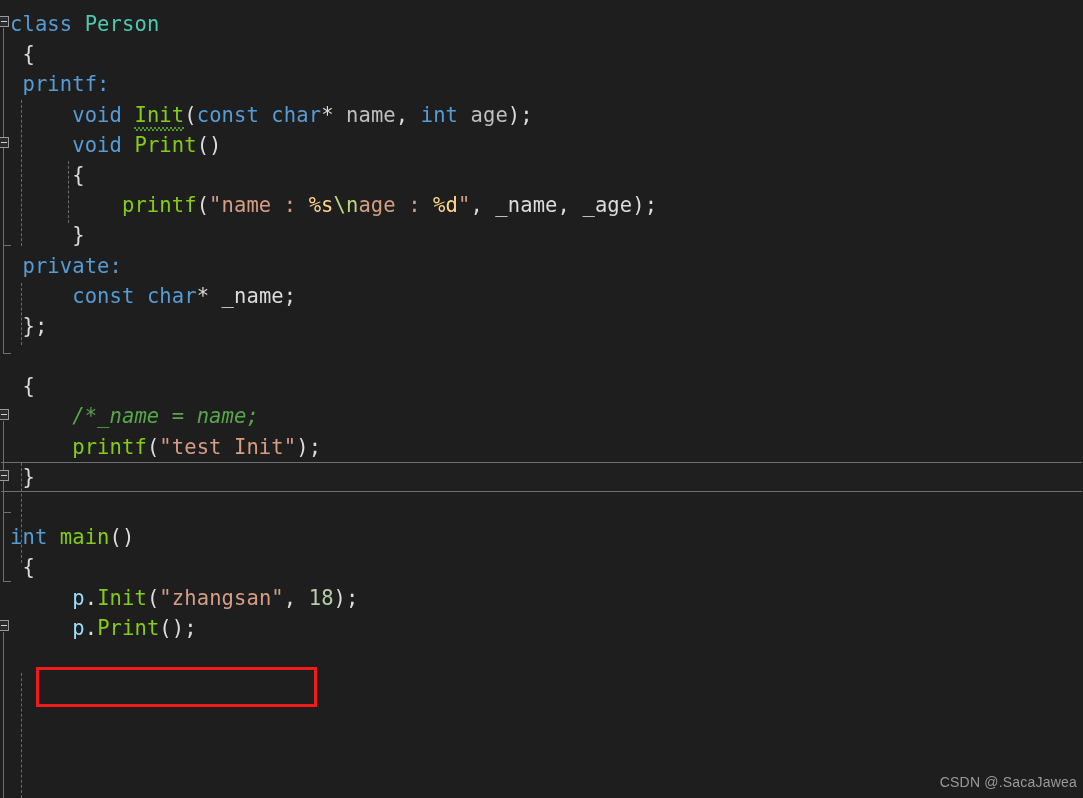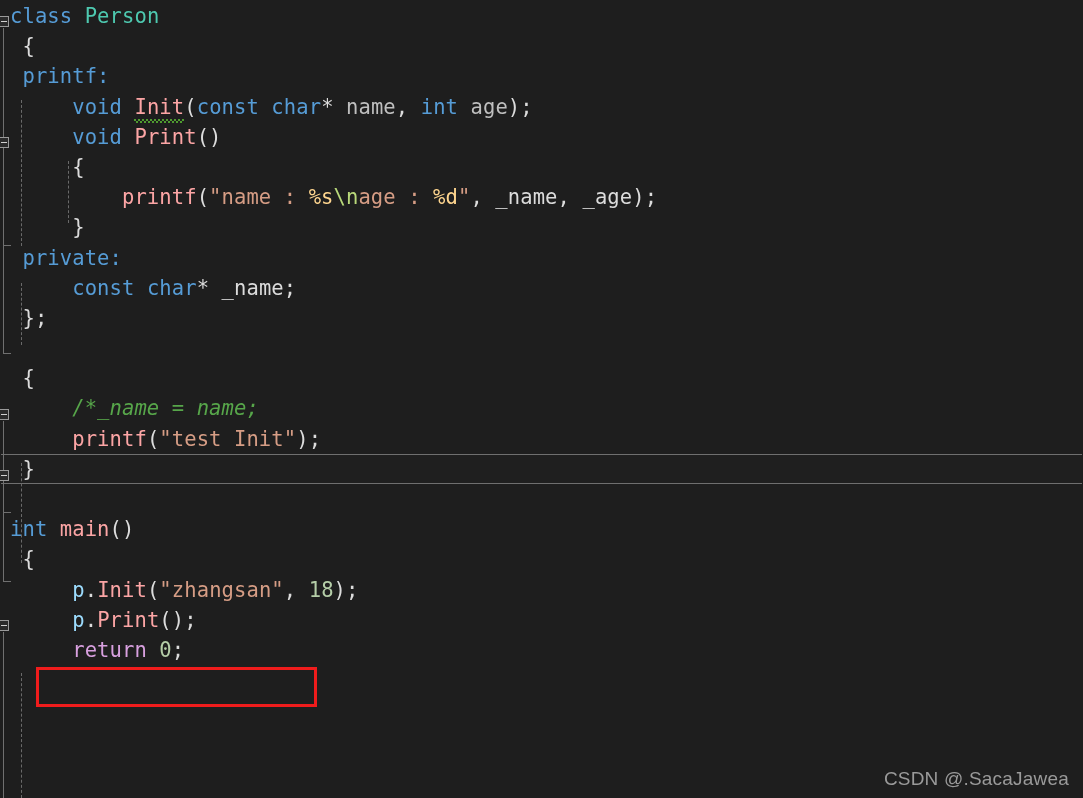--- a/index.html
+++ b/index.html
@@ -21,21 +21,21 @@
     background: #1e1e1e;
     overflow: hidden;
   }
 
   
   #code {
     position: absolute;
     left: 0;
     top: 0;
     width: 1083px;
-    padding-top: 1px;
+    padding-top: 9px;
     box-sizing: border-box;
   }
 
   .line {
     position: relative;
     height: 30.2px;
     line-height: 30.2px;
     white-space: pre;
     font-size: 20.5px;
     letter-spacing: 0.1px;
@@ -61,21 +61,21 @@
   .line.current .ltext {
     position: relative;
     z-index: 2;
   }
 
   .ltext { position: relative; z-index: 2; }
 
   
   .kw   { color: #569cd6; }            
   .typ  { color: #4ec9b0; }            
-  .fn   { color: #fca5a5; }            
+  .fn   { color: #84cc16; }            
   .str  { color: #d69d85; }            
   .esc  { color: #ffd68f; }            
   .nl   { color: #b9d97a; }            
   .num  { color: #b5cea8; }            
   .cmt  { color: #57a64a; font-style: italic; }            
   .ret  { color: #d8a0df; }            
   .id   { color: #dcdcdc; }            
   .par  { color: #9cdcfe; }            
   .pln  { color: #bfbfbf; }            
   .pct  { color: #dcdcdc; }            
@@ -144,24 +144,24 @@
     position: absolute;
     border: 3px solid #f01c1c;
     box-sizing: border-box;
     z-index: 20;
     pointer-events: none;
   }
 
   
   #watermark {
     position: absolute;
-    right: 14px;
+    right: 6px;
     bottom: 8px;
     font-family: "Liberation Sans", sans-serif;
-    font-size: 19px;
+    font-size: 14px;
     color: #9a9a9a;
     z-index: 30;
     letter-spacing: 0.2px;
   }
 </style>
 </head>
 <body>
 
 <div id="editor">
 
@@ -232,21 +232,20 @@
 
     <div class="line"><span class="ltext"><span class="kw">int</span> <span class="fn">main</span><span class="pct">()</span></span></div>
 
     <div class="line"><span class="ltext"><span class="pct"> {</span></span></div>
 
 
     <div class="line"><span class="ltext">     <span class="par">p</span><span class="pct">.</span><span class="fn">Init</span><span class="pct">(</span><span class="str">"zhangsan"</span><span class="pct">,</span> <span class="num">18</span><span class="pct">);</span></span></div>
 
     <div class="line"><span class="ltext">     <span class="par">p</span><span class="pct">.</span><span class="fn">Print</span><span class="pct">();</span></span></div>
 
-    <div class="line"><span class="ltext">     <span class="ret">return</span> <span class="num">0</span><span class="pct">;</span></span></div>
 
   </div>
 
   <div id="annot-box" style="left:36px; top:667px; width:281px; height:40px;"></div>
 
   <div id="watermark">CSDN @.SacaJawea</div>
 
 </div>
 
 </body></html>

